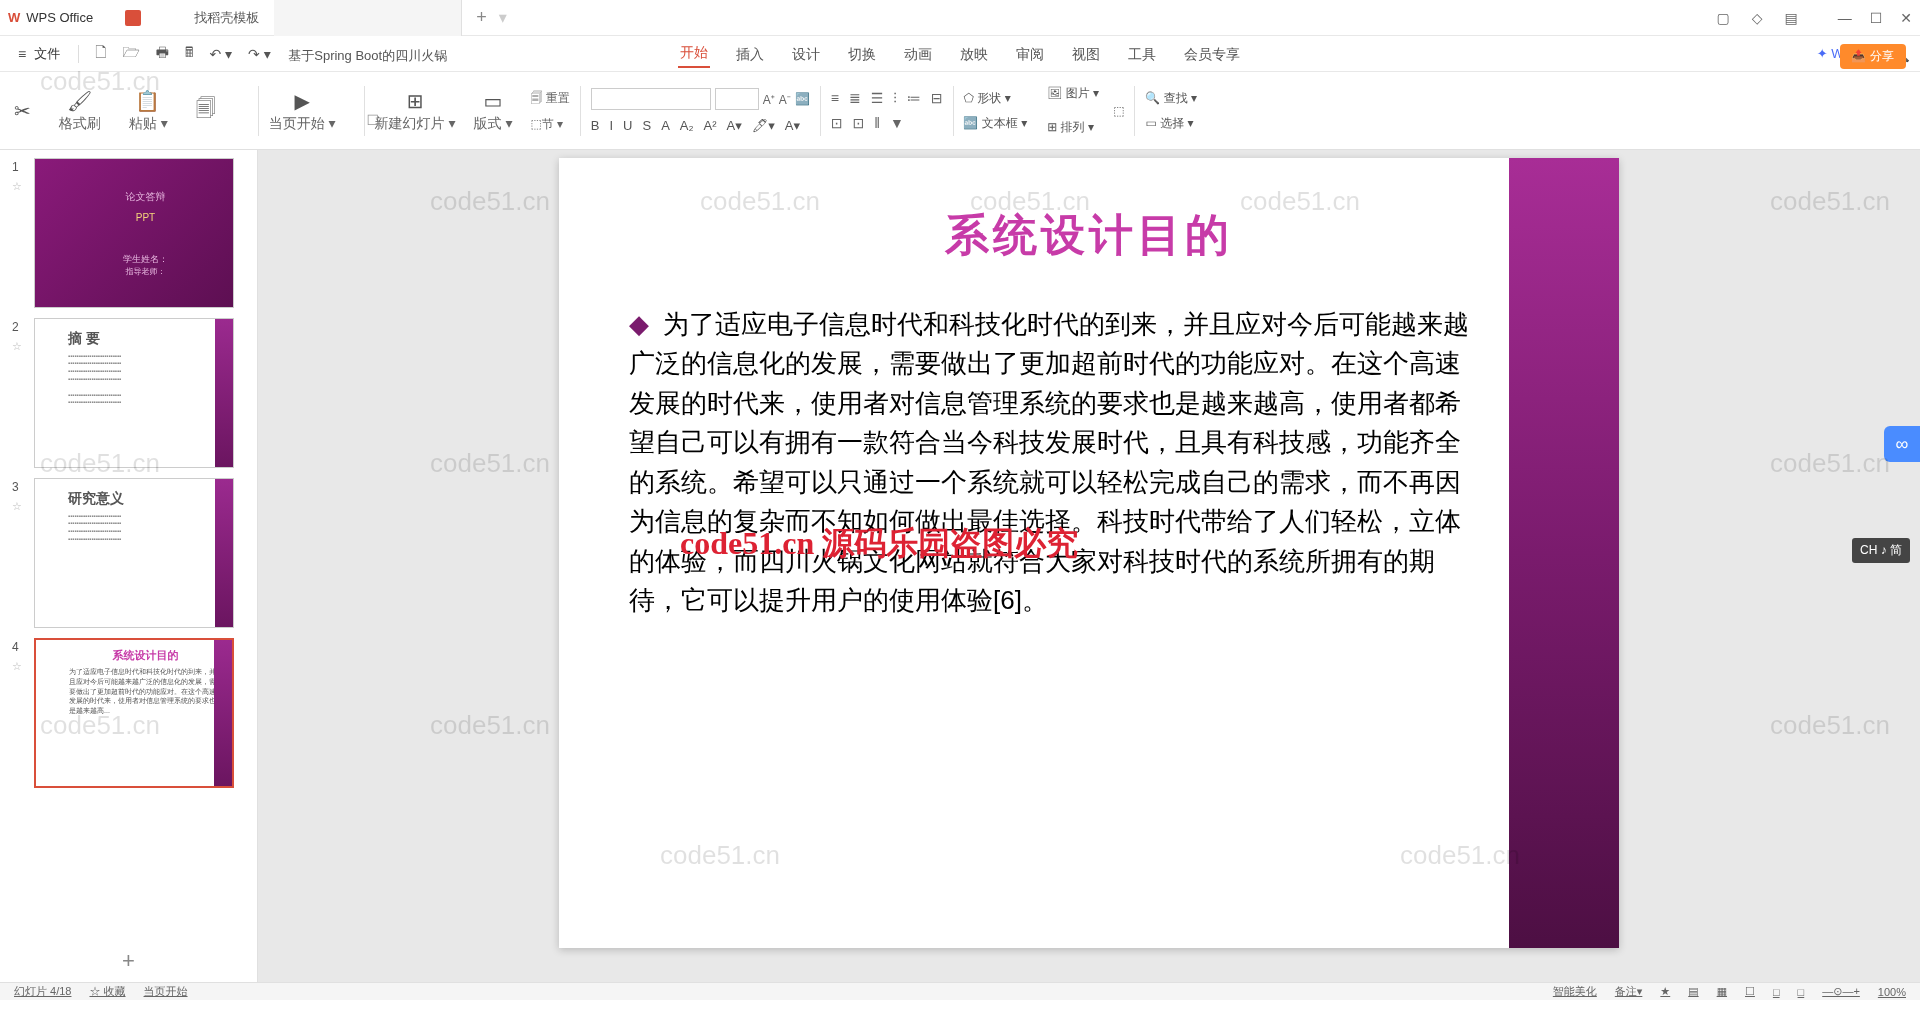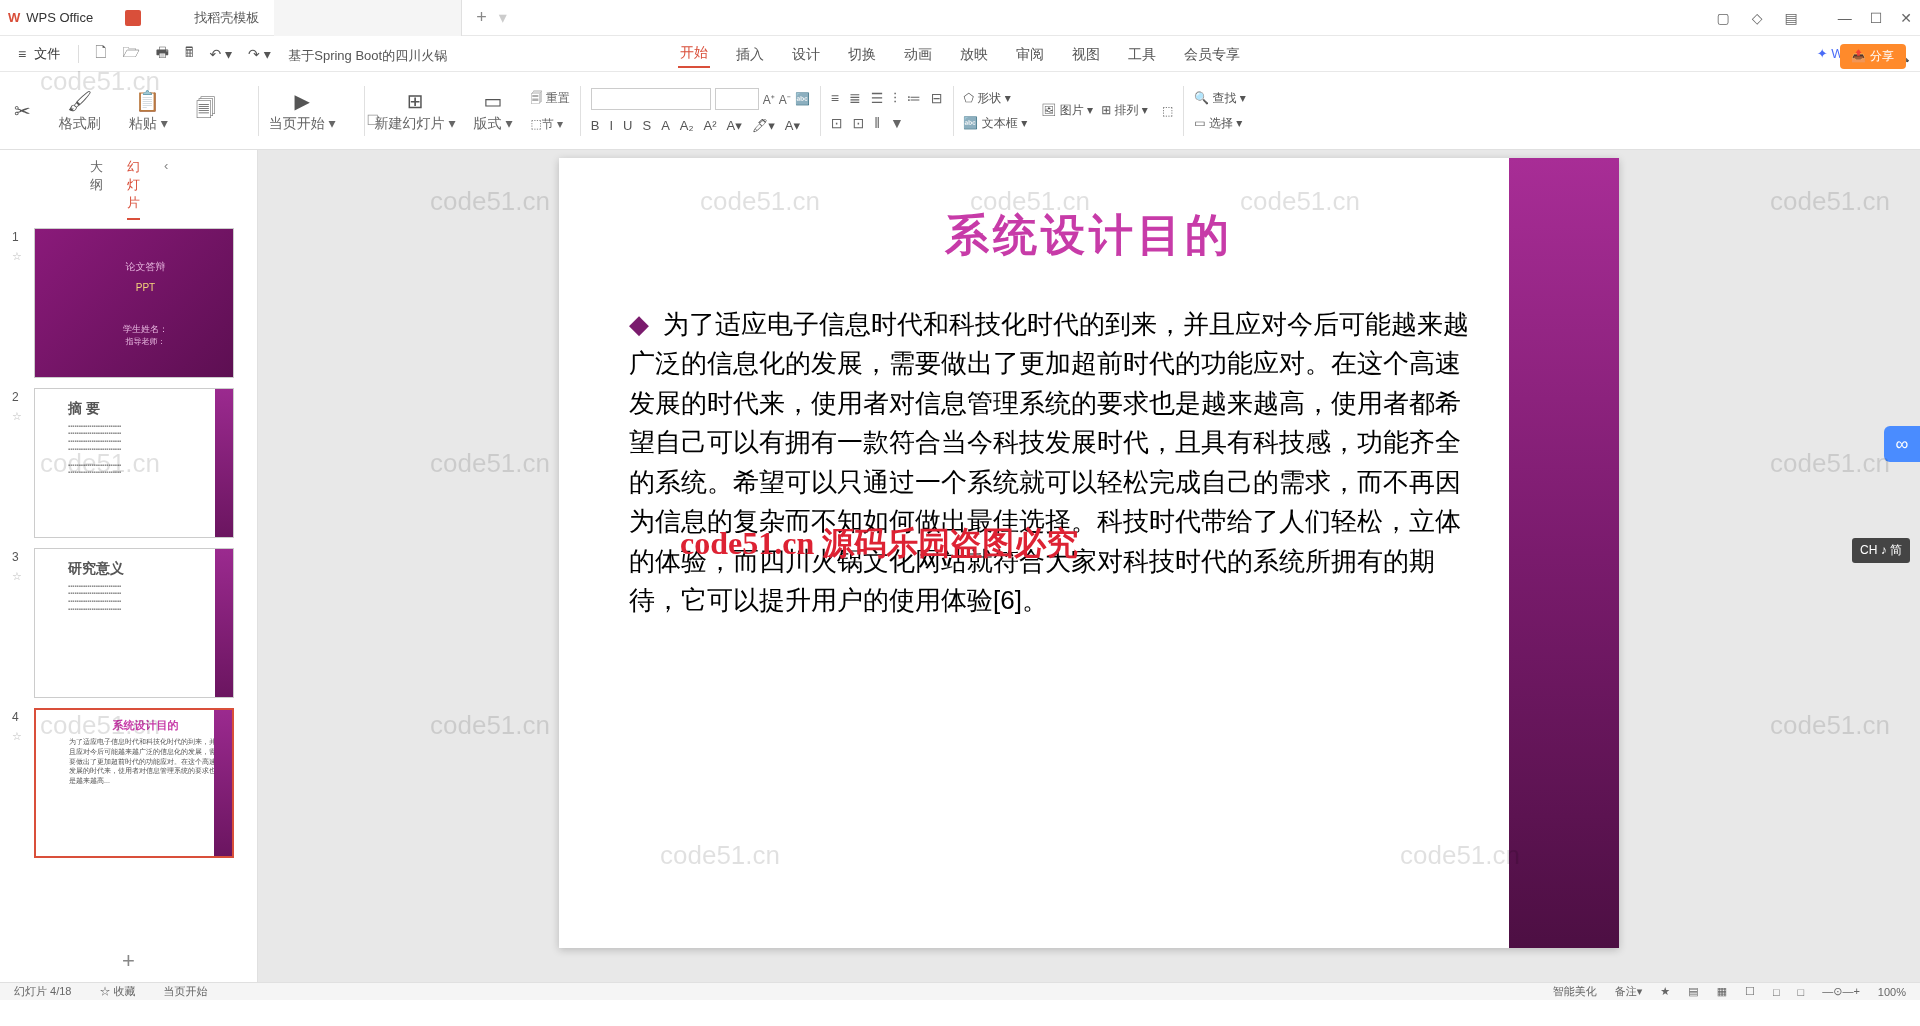--- a/index.html
+++ b/index.html
@@ -50,21 +50,21 @@
 .thumb4-title { color:#c73ba8; font-weight:bold; text-align:center; font-size:11px; padding-top:8px; }
 .thumb-add { text-align:center; font-size:22px; color:#888; padding:8px; }
 .canvas { flex:1; background:#e8e8e8; display:flex; flex-direction:column; position:relative; }
 .slide-area { flex:1; display:flex; justify-content:center; align-items:flex-start; padding-top:8px; overflow:hidden; }
 .slide { width:1060px; height:790px; background:#fff; position:relative; box-shadow:0 2px 8px rgba(0,0,0,.2); }
 .slide-grad { position:absolute; right:0; top:0; bottom:0; width:110px; background:linear-gradient(180deg,#a82d96 0%,#7a1b6d 50%,#4d0f43 100%); }
 .slide-title { text-align:center; font-size:44px; color:#c73ba8; font-weight:bold; padding-top:48px; letter-spacing:4px; }
 .slide-body { padding:40px 140px 0 70px; font-size:26px; line-height:1.48; color:#000; font-family:SimSun,serif; }
 .slide-body .dot { color:#7a1b6d; margin-right:14px; }
 .notes { height:30px; background:#f0f0f0; border-top:1px solid #d0d0d0; padding:6px 14px; font-size:13px; color:#888; }
-.statusbar { height:18px; background:#f5f5f5; border-top:1px solid #e0e0e0; display:flex; align-items:center; padding:0 14px; font-size:11px; color:#666; gap:28px; }
+.statusbar { height:18px; background:#f5f5f5; border-top:1px solid #e0e0e0; display:flex; align-items:center; padding:0 14px; font-size:11px; color:#666; gap:18px;text-decoration:underline; }
 .share-btn { background:#ff8a2b; color:#fff; font-size:12px; padding:4px 12px; border-radius:4px; position:absolute; right:14px; top:44px; }
 .cloud-ico { position:absolute; right:60px; top:48px; color:#888; }
 .ime-badge { position:fixed; right:10px; top:538px; background:#444; color:#fff; font-size:12px; padding:4px 8px; border-radius:3px; }
 .float-btn { position:fixed; right:0; top:426px; width:36px; height:36px; background:#4a8cff; border-radius:6px 0 0 6px; display:flex; align-items:center; justify-content:center; color:#fff; font-size:18px; }
 .watermark { position:absolute; color:rgba(0,0,0,.12); font-size:26px; font-weight:500; pointer-events:none; z-index:100; }
 .wm-red { position:absolute; color:#d23; font-size:32px; font-weight:bold; z-index:101; font-family:SimSun,serif; }
 </style>
 </head>
 <body>
 
@@ -197,41 +197,36 @@
       <span>⊡</span>
       <span>‖</span>
       <span>▼</span>
     </div>
   </div>
   <div class="vsep"></div>
   <div style="display:flex;flex-direction:column;gap:8px;font-size:12px;color:#555">
     <span>⬠ 形状 ▾</span>
     <span>🔤 文本框 ▾</span>
   </div>
-  <div style="display:flex;flex-direction:row;gap:8px;font-size:12px;color:#555;margin-left:14px">
+  <div style="display:flex;flex-direction:column;gap:17px;font-size:12px;color:#555;margin-left:20px">
     <span>🖼 图片 ▾</span>
     <span>⊞ 排列 ▾</span>
   </div>
   <div style="display:flex;flex-direction:column;gap:8px;font-size:12px;color:#555;margin-left:14px">
     <span>⬚</span>
   </div>
   <div class="vsep"></div>
   <div style="display:flex;flex-direction:column;gap:8px;font-size:12px;color:#555">
     <span>🔍 查找 ▾</span>
     <span>▭ 选择 ▾</span>
   </div>
 </div>
 
 <div class="workspace">
   <div class="sidebar">
-    <div class="side-tabs">
-      <span class="side-tab">大纲</span>
-      <span class="side-tab active">幻灯片</span>
-      <span class="side-collapse">‹</span>
-    </div>
     <div class="thumbs">
       <div class="thumb-row">
           <div>
             <div class="thumb-num">1</div>
             <div class="thumb-star">☆</div>
           </div>
         <div class="thumb thumb1">
             <div>论文答辩</div>
             <div style="color:#f4d47c;margin-top:8px">PPT</div>
             <div style="margin-top:30px;font-size:9px">学生姓名：</div>

